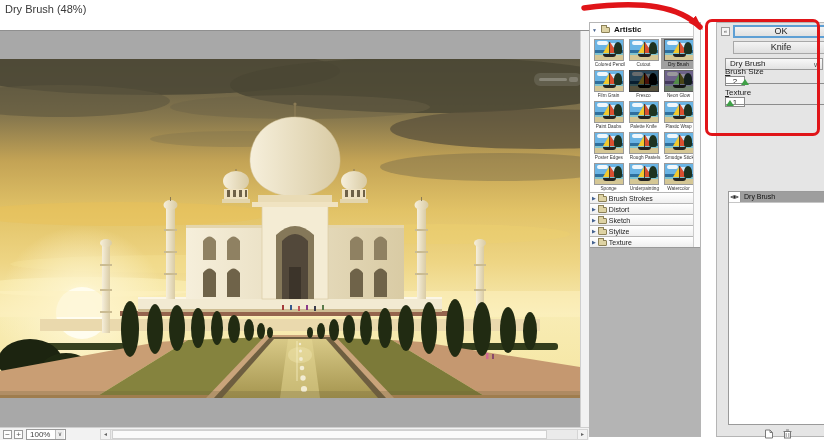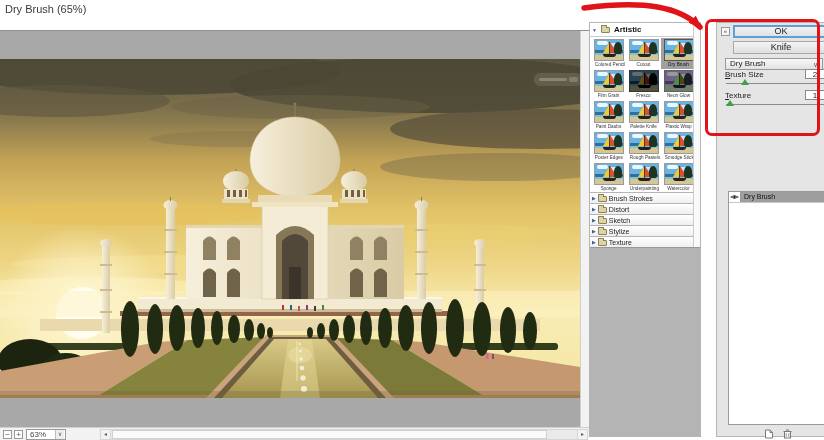--- a/index.html
+++ b/index.html
@@ -94,21 +94,21 @@
        text-align:center;color:#222;background:linear-gradient(#f4f4f4,#dfdfdf);
        border:1px solid #a8a8a8;padding:0;}
   .btn.ok{top:2px;border:1px solid var(--focus-blue);box-shadow:inset 0 0 0 1px var(--focus-blue);}
   .btn.cancel{top:18px;}
   .filter-select{position:absolute;left:8px;top:35px;width:98px;height:12px;border:1px solid #999;
                  background:linear-gradient(#f8f8f8,#e2e2e2);font-size:8px;line-height:10px;
                  padding-left:4px;color:#222;}
   .filter-select .dd-arrow{position:absolute;right:4px;top:1px;font-size:7px;color:#555;}
   .sliders{position:absolute;left:8px;right:14px;top:44px;}
   .slider-group{position:relative;height:21px;}
-  .sg-row{display:flex;justify-content:space-between;align-items:flex-end;height:12px;}
+  .sg-row{display:flex;justify-content:space-between;align-items:flex-start;height:12px;flex-direction:column;}
   .sg-label{font-size:8px;color:#222;}
   .sg-label u{text-decoration:underline;}
   .sg-value{width:20px;height:10px;border:1px solid #8a8a8a;background:#fff;font-size:8px;
             text-align:center;line-height:10px;}
   .sg-track{position:relative;height:8px;}
   .sg-track::before{content:"";position:absolute;left:1px;right:1px;top:4px;height:1px;background:#8c8c8c;}
   .sg-thumb{position:absolute;top:0;width:0;height:0;margin-left:-4px;
             border-left:4px solid transparent;border-right:4px solid transparent;
             border-bottom:6px solid var(--slider-green);}
   .effect-list{position:absolute;left:11px;top:168px;width:103px;height:234px;background:#fff;
@@ -125,21 +125,21 @@
   
   .annotation-box{position:absolute;left:705px;top:19px;width:115px;height:117px;
                   border:3px solid var(--annotation-red);border-radius:7px;
                   pointer-events:none;z-index:40;}
   .annotation-arrow{position:absolute;left:0;top:0;width:824px;height:440px;
                     pointer-events:none;z-index:41;}
 </style>
 </head>
 <body>
 
-<div class="titlebar">Dry Brush (65%)</div>
+<div class="titlebar">Dry Brush (48%)</div>
 
 <div class="preview-pane">
 
   <svg class="photo" viewBox="0 0 580 339" preserveAspectRatio="none">
     <defs>
       <linearGradient id="sky" x1="0" y1="0" x2="0" y2="1">
         <stop offset="0" stop-color="#5a5540"></stop>
           <stop offset=".08" stop-color="#6b6247"></stop>
         <stop offset=".18" stop-color="#8a7a4e"></stop>
           <stop offset=".30" stop-color="#c3a355"></stop>
@@ -328,21 +328,21 @@
     </g>
     <rect x="0" y="332" width="580" height="7" fill="#6b5e38" opacity=".25"></rect>
   </svg>
 
   <div class="v-scroll"></div>
 
   <div class="bottom-bar">
     <button class="zbtn zout">−</button>
     <button class="zbtn zin">+</button>
     <div class="zoom-select">
-      <span>63%</span>
+      <span>100%</span>
       <span class="dd">∨</span>
     </div>
     <div class="h-scroll">
       <span class="h-arrow left">◂</span>
       <span class="h-thumb"></span>
       <span class="h-arrow right">▸</span>
     </div>
   </div>
 </div>
 

